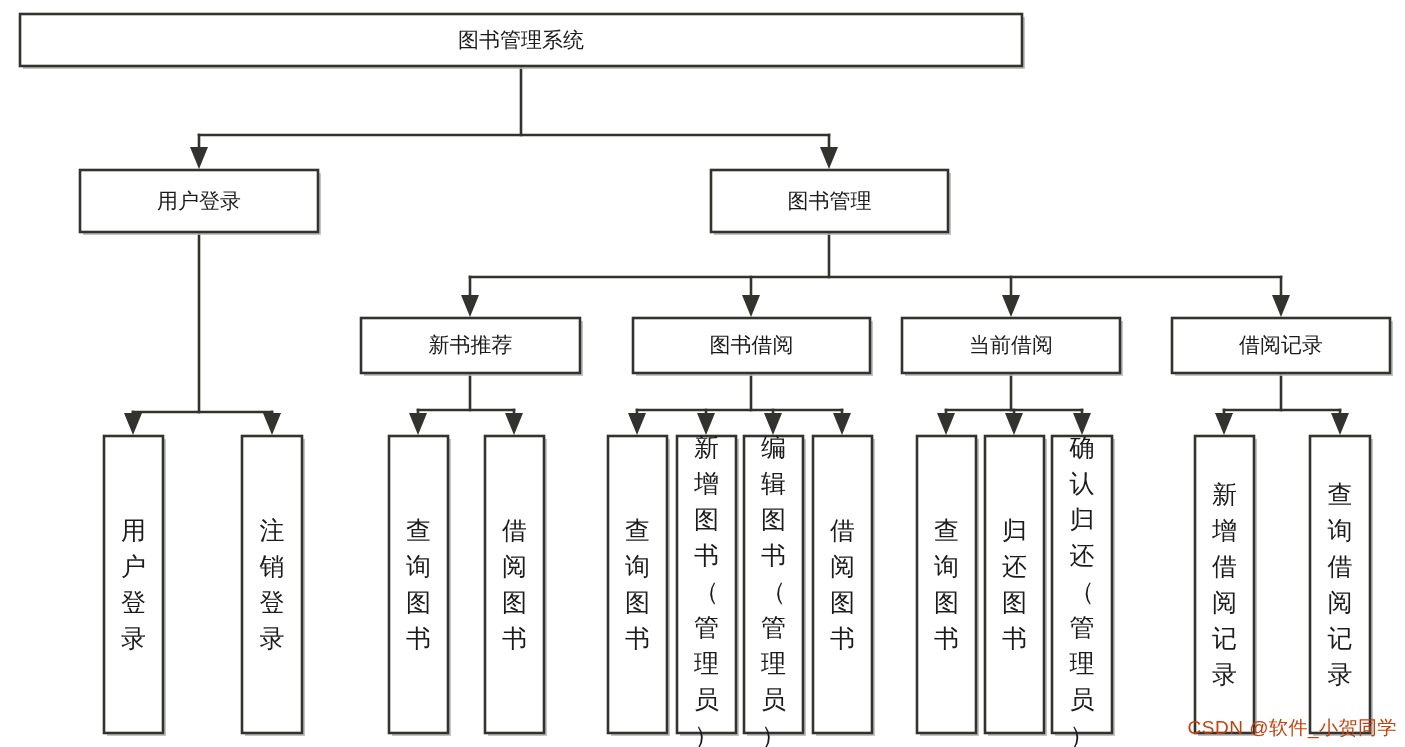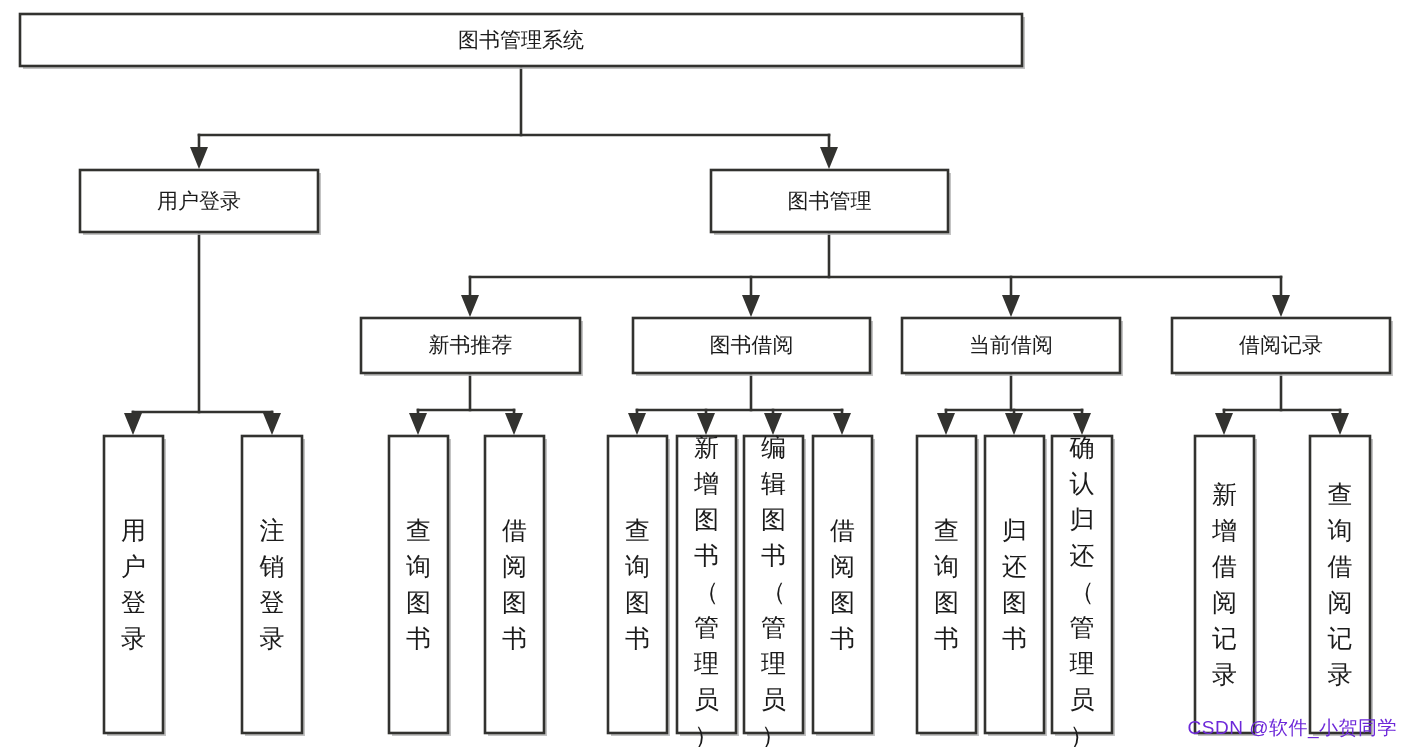--- a/index.html
+++ b/index.html
@@ -56,21 +56,21 @@
     font-family: "Liberation Sans", "DejaVu Sans", sans-serif;
     font-size: 25px;
     text-anchor: middle;
   }
   .watermark {
     position: absolute;
     right: 8px;
     bottom: 6px;
     font-family: "Liberation Sans", "DejaVu Sans", sans-serif;
     font-size: 19px;
-    color: #6d28d9;
+    color: #c2410c;
     letter-spacing: 0.5px;
     white-space: nowrap;
     pointer-events: none;
   }
 </style>
 </head>
 <body>
 
 <div id="diagram-root">
   <svg class="diagram" viewBox="0 0 1405 747" xmlns="http://www.w3.org/2000/svg">

